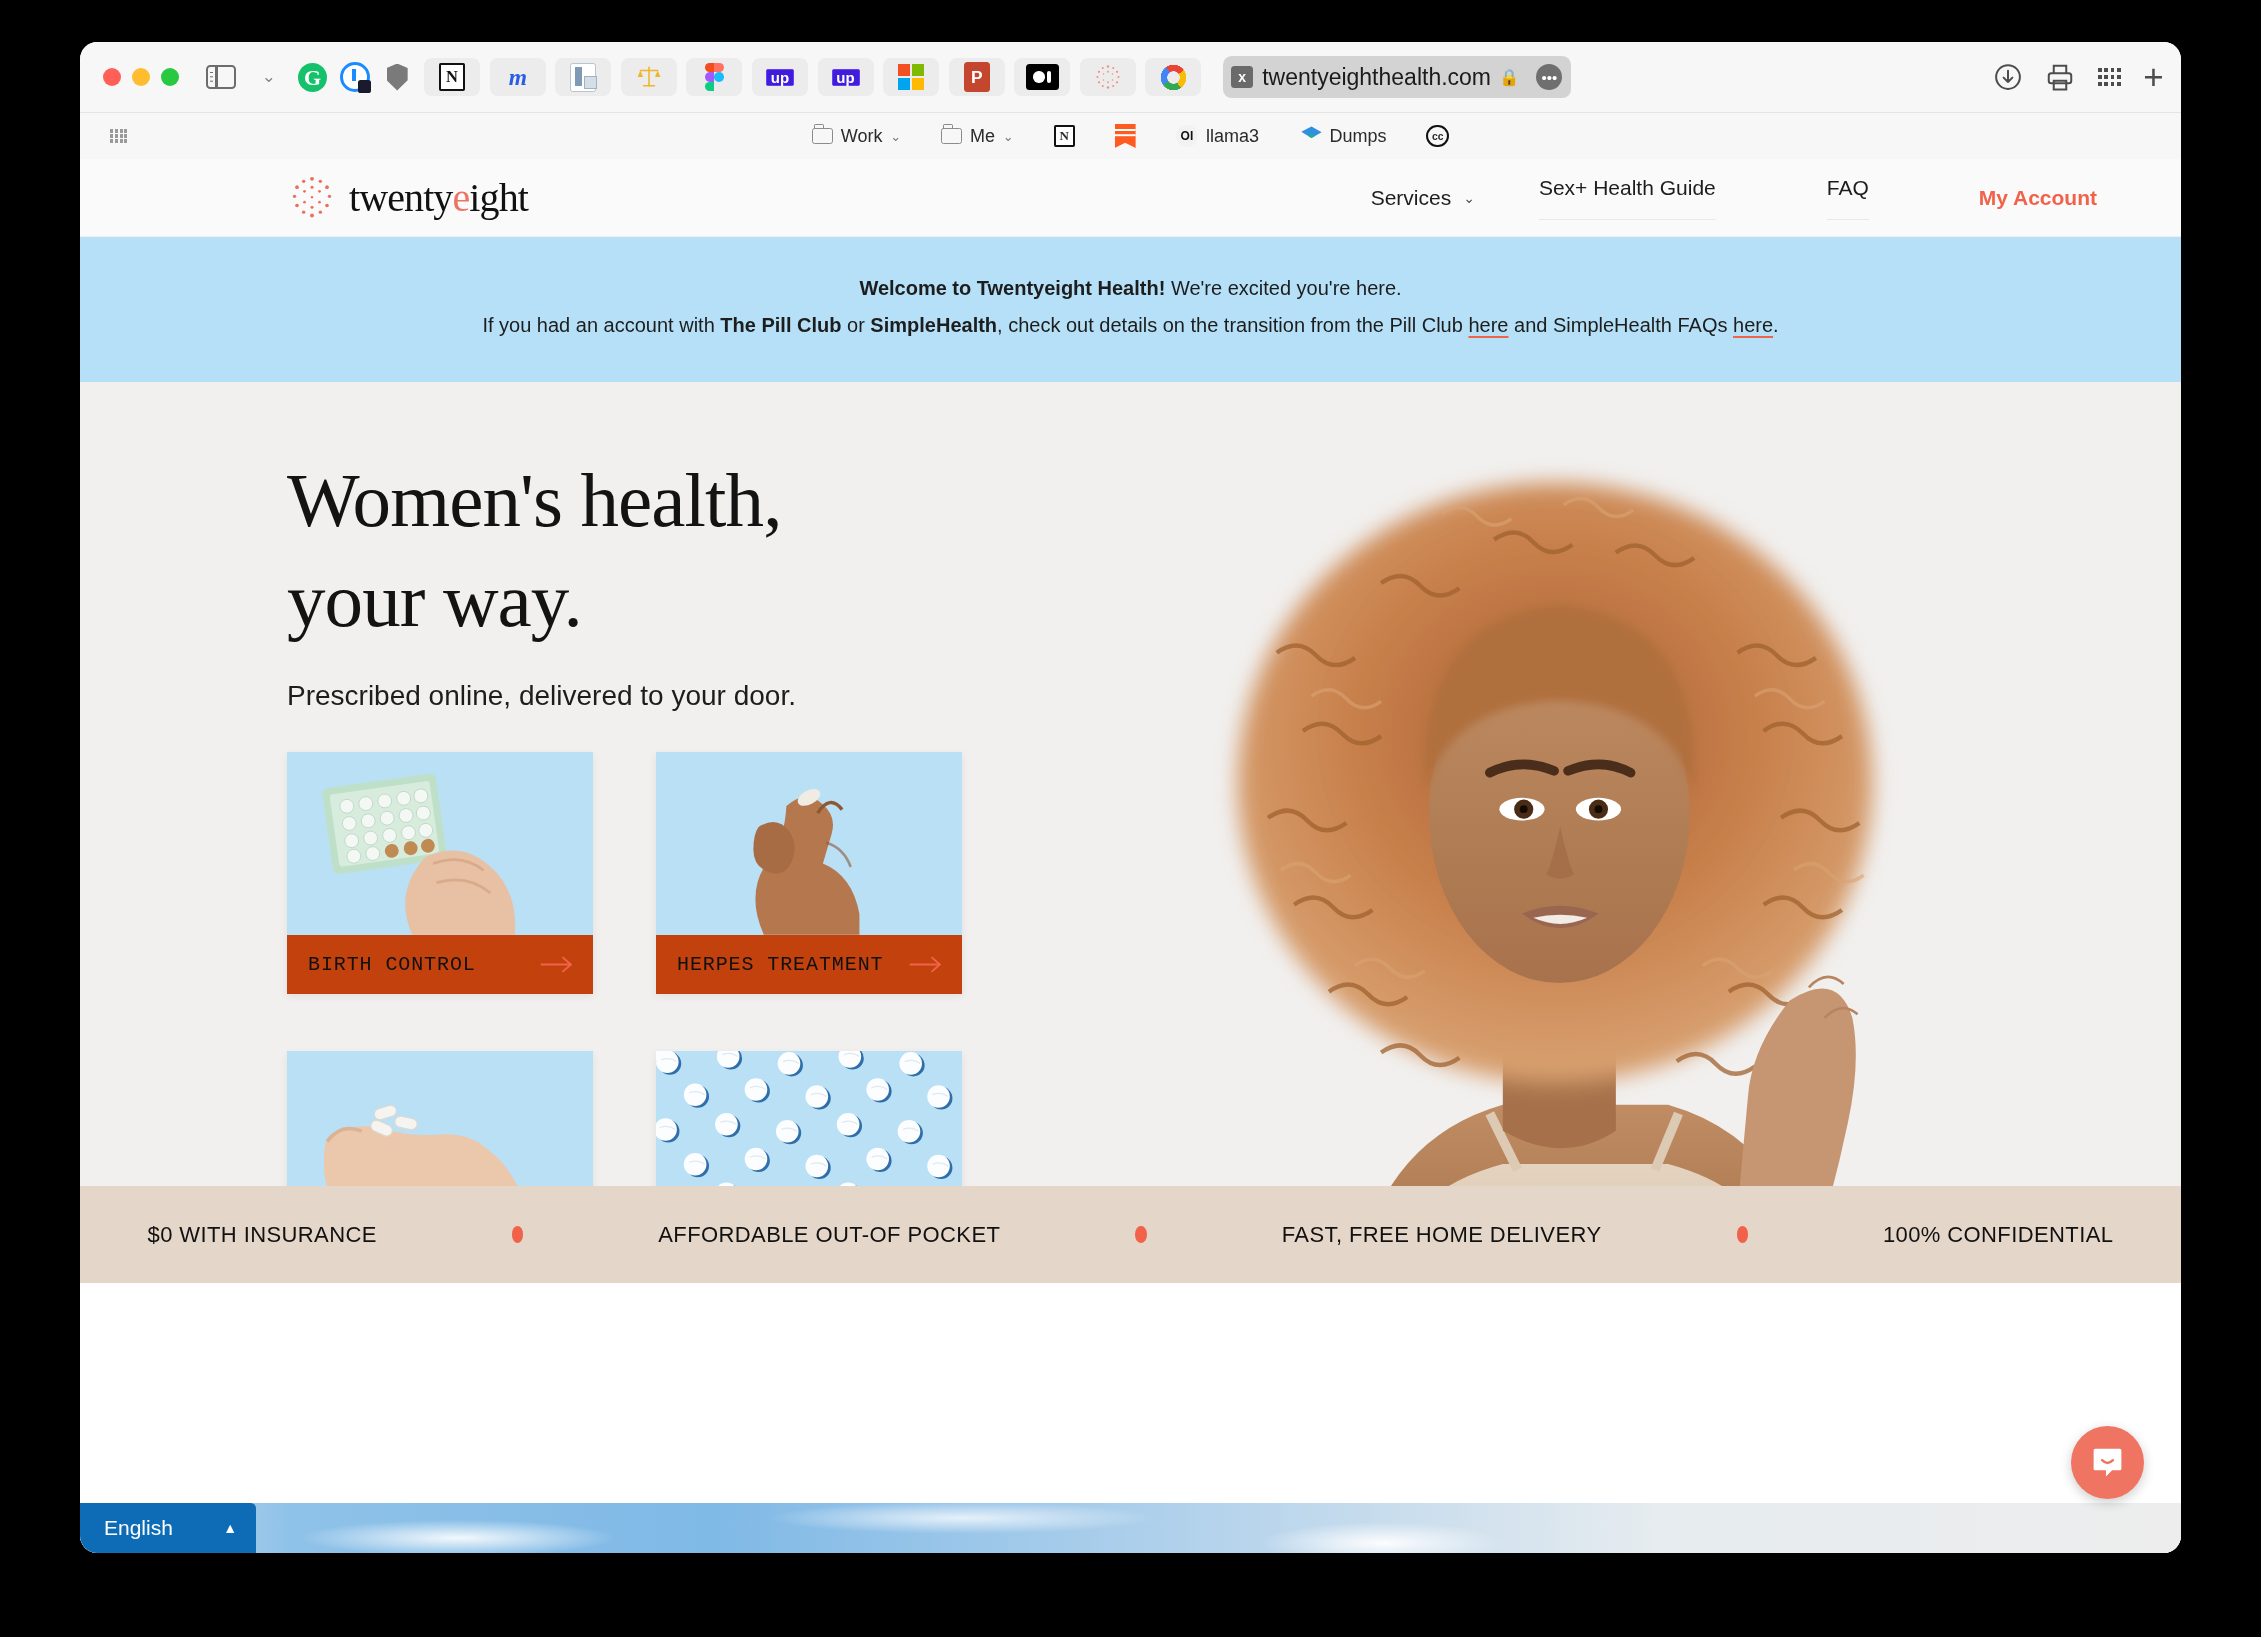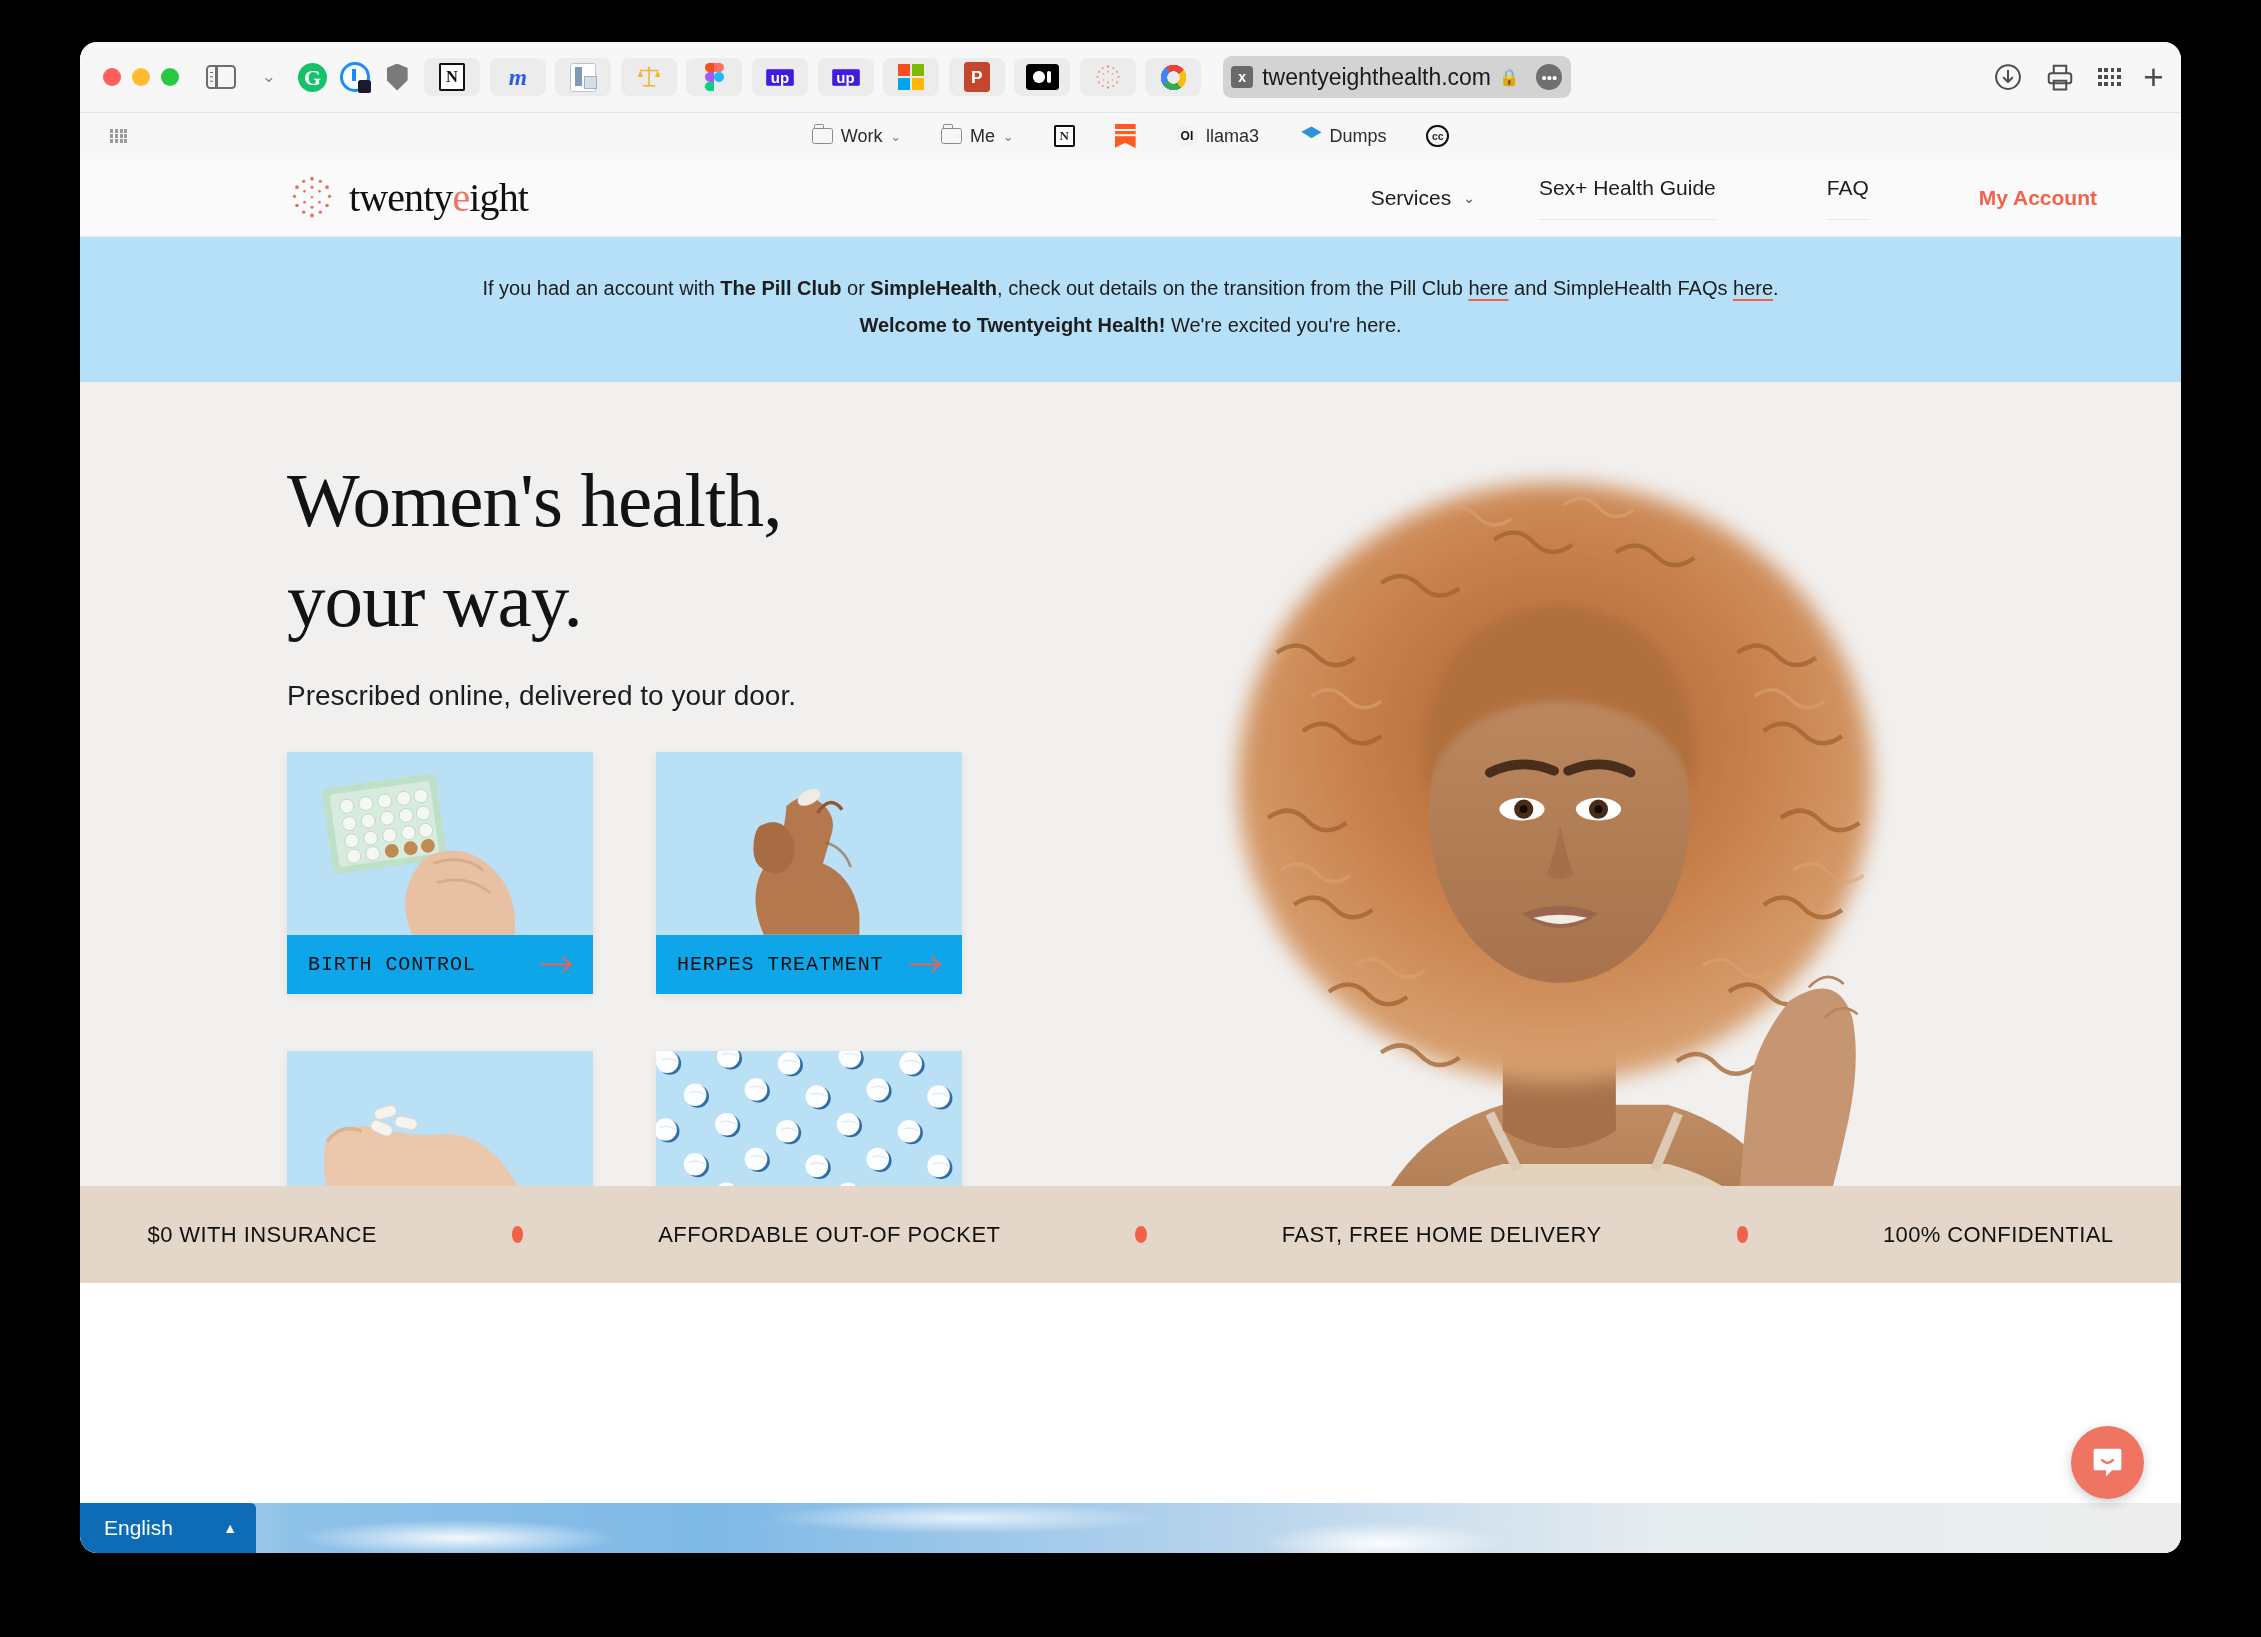--- a/index.html
+++ b/index.html
@@ -163,21 +163,21 @@
   .hero-left { position:absolute; left:207px; top:80px; width: 713px; z-index:3;}
   .hero-h1 {
     font-family:"Liberation Serif", serif;
     font-size: 77px; line-height: 1.0; color:#131313; letter-spacing:-0.9px;
     font-weight: 400;
   }
   .hero-h1 .l2 { display:block; margin-top: 22.6px; }
   .hero-sub { margin-top: 41px; font-size: 28px; color:#1d1d1d; }
 
   .cards { margin-top: 40px; display:grid; grid-template-columns: 306px 306px; gap: 57px 63px; }
-  .card { background:#0ea5e9; box-shadow: 0 2.6px 8.7px rgba(0,0,0,.07); }
+  .card { background:#c2410c; box-shadow: 0 2.6px 8.7px rgba(0,0,0,.07); }
   .card .thumb { height: 183px; background:#b9e0f5; position: relative; overflow:hidden; }
   .card .bar { height: 59px; display:flex; align-items:center; justify-content:space-between; padding: 0 17.4px 0 21px; }
   .card.tall .bar { height: 73px; }
   .card .label {
     font-family:"Liberation Mono", monospace;
     font-size: 20px; letter-spacing: 0.9px; color:#111; line-height:1.25;
   }
   .arrow { flex:none; width:38px; height:19px; }
 
   .hero-photo { position:absolute; right: 165px; bottom: 0; width: 922px; height: 839px; z-index:2; }
@@ -444,24 +444,24 @@
           <span>Services</span>
           <span class="ch">⌄</span>
         </div>
         <div class="nav-item nav-guide">Sex+ Health Guide</div>
         <div class="nav-item nav-faq">FAQ</div>
         <div class="nav-item nav-account">My Account</div>
       </nav>
     </div>
 
     <div class="banner">
-      <div><span>If you had an account with </span><b>The Pill Club</b><span> or </span><b>SimpleHealth</b><span>, check out details on the transition from the Pill Club </span><a href="#">here</a><span> and SimpleHealth FAQs </span><a href="#">here</a><span>.</span>
-      </div>
       <div>
         <b>Welcome to Twentyeight Health!</b><span> We're excited you're here.</span>
+      </div>
+      <div><span>If you had an account with </span><b>The Pill Club</b><span> or </span><b>SimpleHealth</b><span>, check out details on the transition from the Pill Club </span><a href="#">here</a><span> and SimpleHealth FAQs </span><a href="#">here</a><span>.</span>
       </div>
     </div>
 
     <div class="hero">
 
       <svg class="hero-photo" viewBox="0 0 1060 965" preserveAspectRatio="xMidYMax meet">
         <defs>
           <radialGradient id="hairG" cx="50%" cy="42%" r="58%">
             <stop offset="0%" stop-color="#b9reserved"></stop>
               <stop offset="0%" stop-color="#a85f33"></stop>

